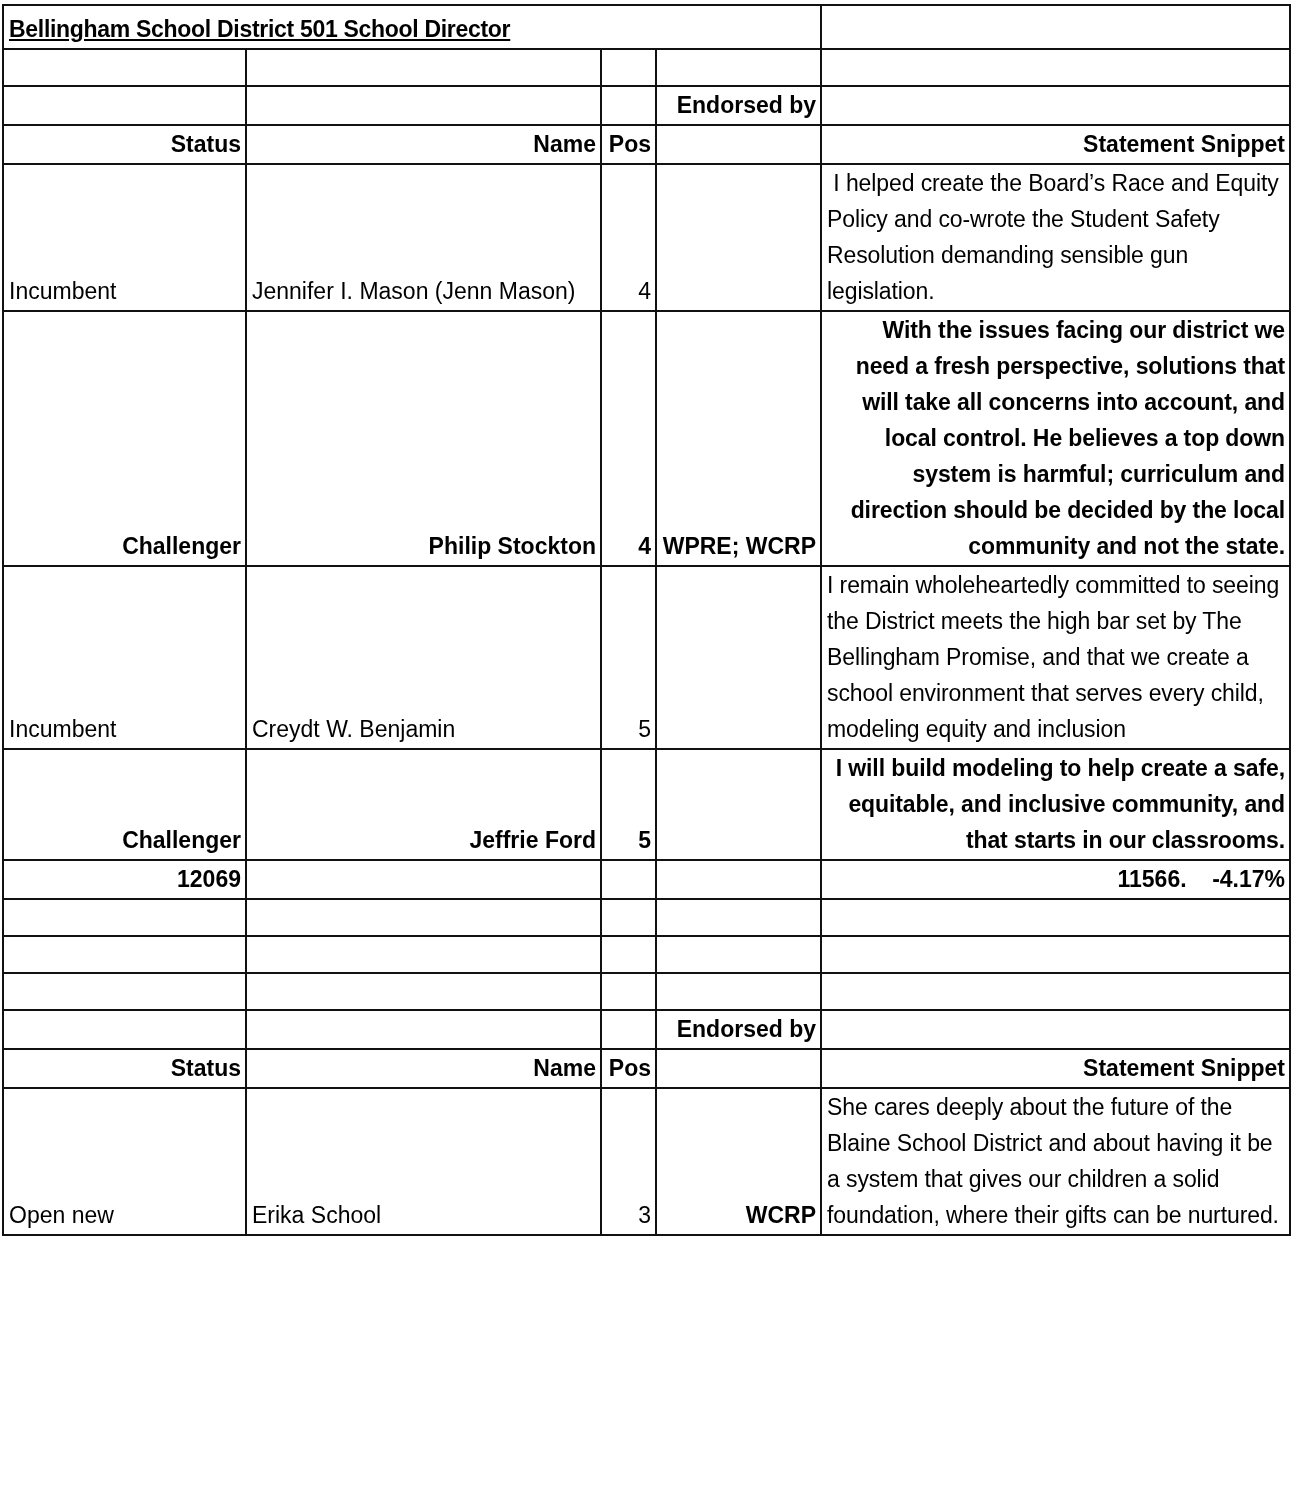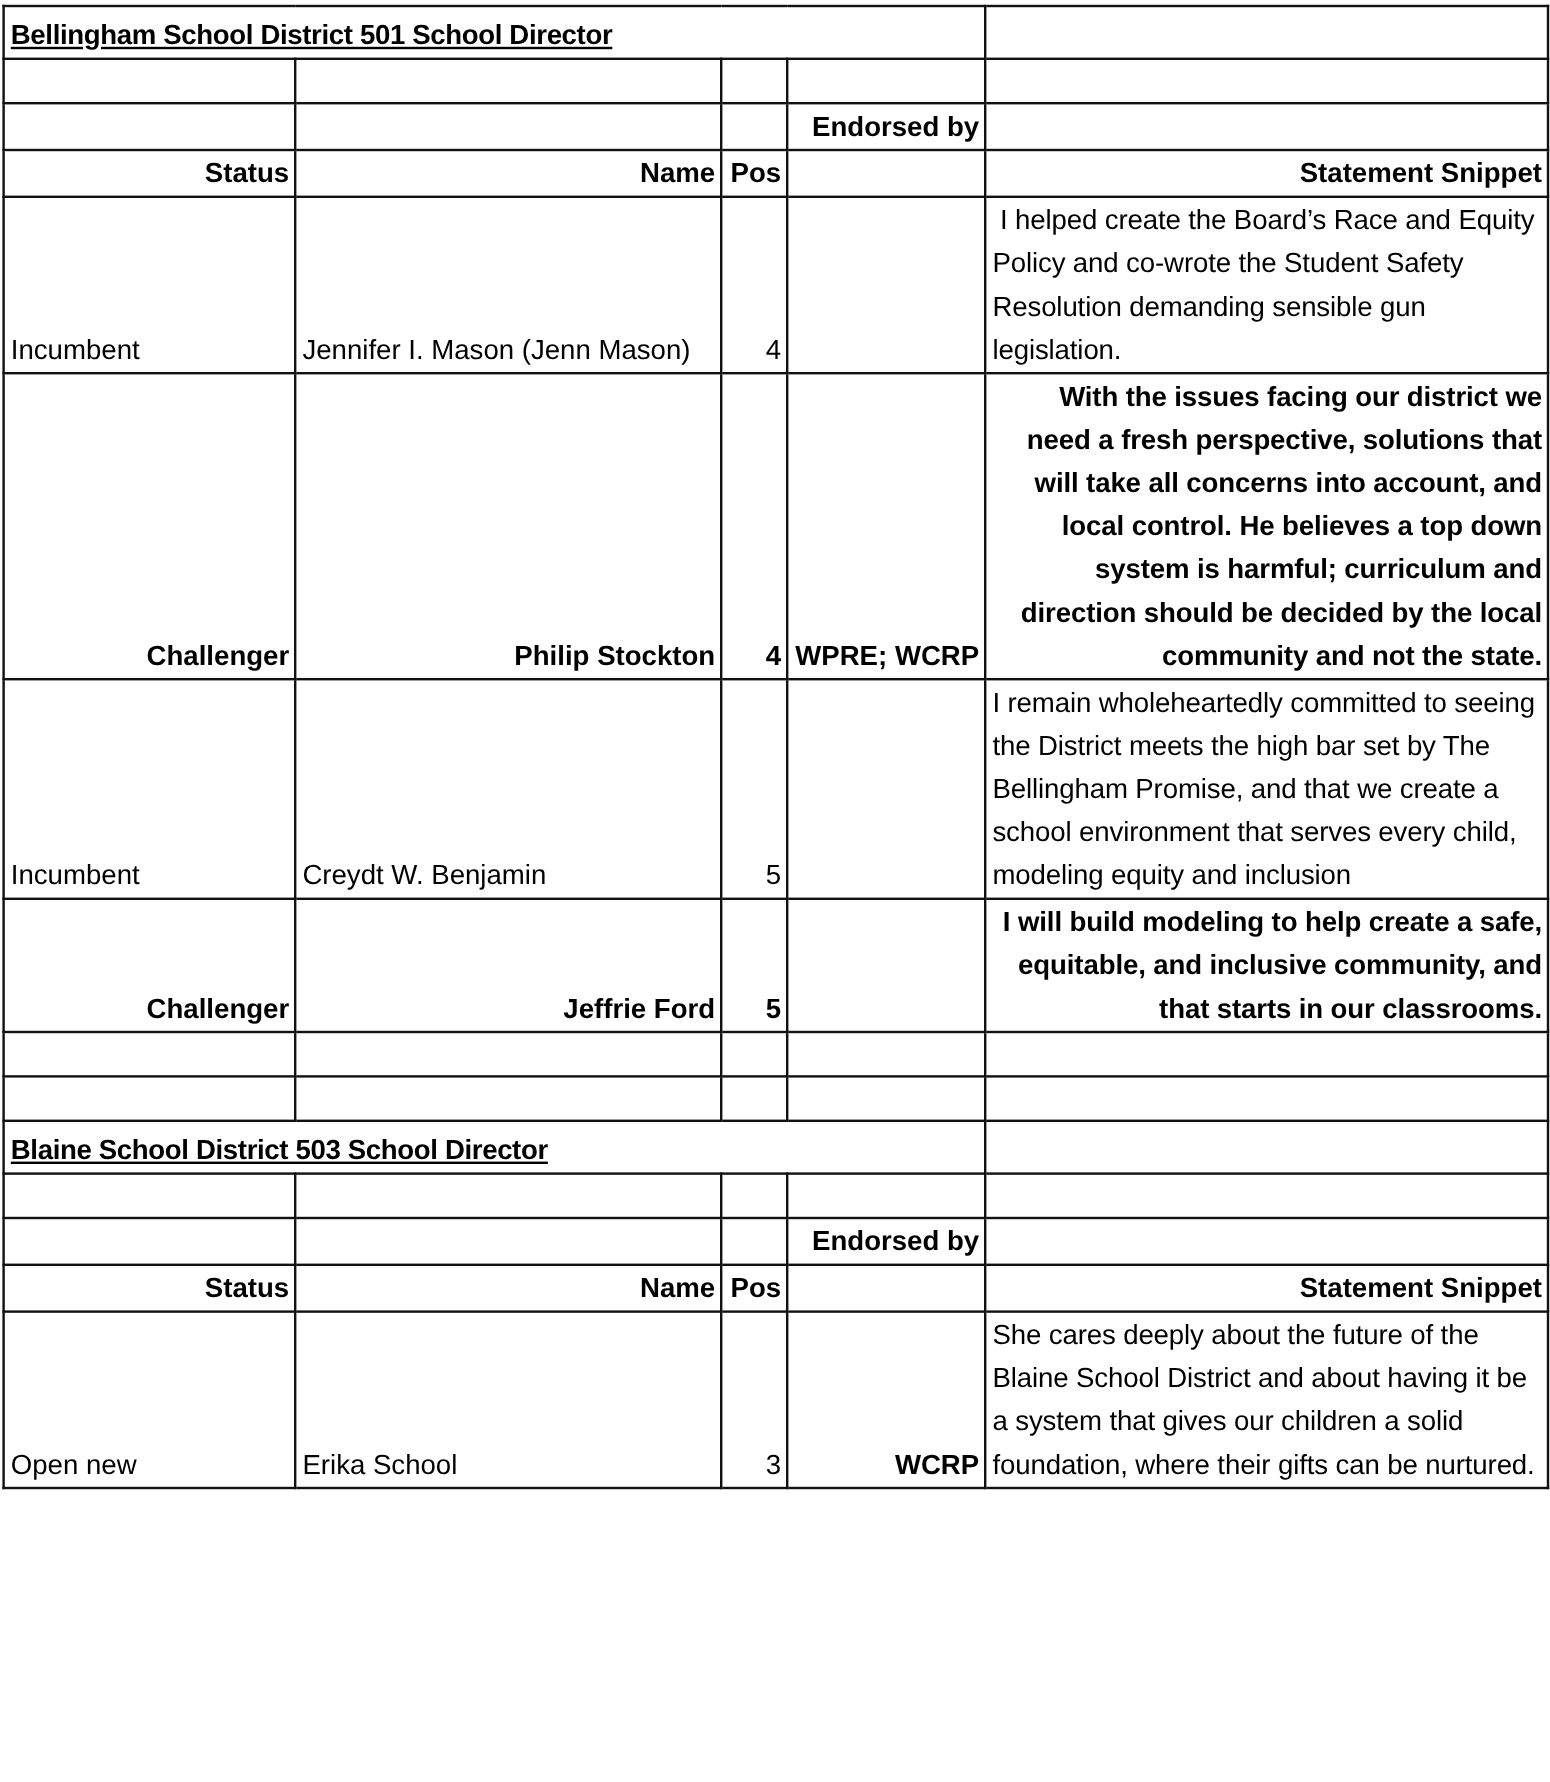--- a/index.html
+++ b/index.html
@@ -100,38 +100,41 @@
     </tr>
     <tr>
       <td class="bold">Challenger</td>
       <td class="bold">Jeffrie Ford</td>
       <td class="bold right">5</td>
       <td class="bold"></td>
       <td class="bold stmt">I will build modeling to help create a safe, equitable, and inclusive community, and that starts in our classrooms.</td>
     </tr>
 
     <tr class="h-small">
+      <td class="bold right">12069</td>
+      <td></td>
+      <td></td>
+      <td></td>
+      <td class="bold" style="white-space:pre">11566.    -4.17%</td>
+    </tr>
+    <tr class="h-small">
       <td></td>
       <td></td>
       <td></td>
       <td></td>
       <td></td>
     </tr>
     <tr class="h-small">
       <td></td>
       <td></td>
       <td></td>
       <td></td>
       <td></td>
     </tr>
 
-    <tr class="h-title">
-      <td colspan="4" class="title">Blaine School District 503 School Director</td>
-      <td></td>
-    </tr>
     <tr class="h-blank">
       <td></td>
       <td></td>
       <td></td>
       <td></td>
       <td></td>
     </tr>
     <tr class="h-endorse">
       <td></td>
       <td></td>

